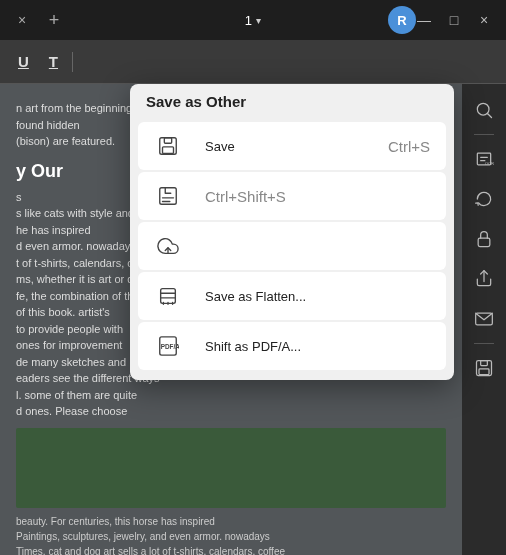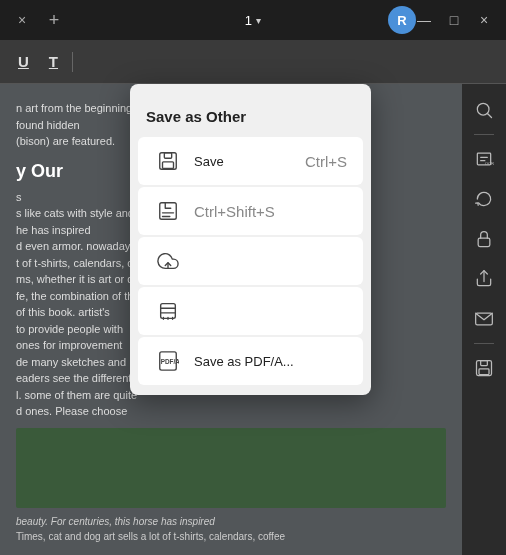--- a/index.html
+++ b/index.html
@@ -154,42 +154,42 @@
       background: #3a5a3a;
       margin-top: 8px;
       border-radius: 2px;
     }
 
     
     .dropdown-panel {
       position: absolute;
       top: 84px;
       left: 130px;
-      width: 241px;
+      width: 324px;
       background: #f0f0f0;
       border-radius: 8px;
       box-shadow: 0 8px 30px rgba(0,0,0,0.4);
       z-index: 100;
-      padding: 24px 0 8px;
+      padding: 9px 0 8px;
     }
     .dropdown-title {
       font-size: 15px;
       font-weight: 600;
       color: #222;
       padding: 0 16px 10px;
     }
     .dropdown-item {
       display: flex;
       align-items: center;
       padding: 10px 16px;
       cursor: pointer;
       background: white;
       margin: 2px 8px;
       border-radius: 6px;
-      gap: 12px;
+      gap: 23px;
     }
     .dropdown-item-icon {
       width: 28px;
       height: 28px;
       display: flex;
       align-items: center;
       justify-content: center;
       color: #444;
       font-size: 16px;
       flex-shrink: 0;
@@ -284,21 +284,22 @@
     <div class="doc-text">ms, whether it is art or domestic</div>
     <div class="doc-text">fe, the combination of the two</div>
     <div class="doc-text">of this book. artist's</div>
     <div class="doc-text">to provide people with</div>
     <div class="doc-text">ones for improvement</div>
     <div class="doc-text">de many sketches and</div>
     <div class="doc-text">eaders see the different ways</div>
     <div class="doc-text">l. some of them are quite</div>
     <div class="doc-text">d ones. Please choose</div>
     <div class="doc-image-placeholder"></div>
-    <div style="margin-top:6px; font-size:10px; color:#ccc;font-style:italic;">beauty. For centuries, this horse has inspired</div>
+    <div style="margin-top:6px; font-size:10px; color:#ccc;">beauty. For centuries, this horse has inspired</div>
+    <div style="font-size:10px; color:#ccc;">Paintings, sculptures, jewelry, and even armor. nowadays</div>
     <div style="font-size:10px; color:#ccc;">Times, cat and dog art sells a lot of t-shirts, calendars, coffee</div>
   </div>
 
   <div class="right-sidebar">
 
     <div class="sidebar-icon-btn">
       <svg class="icon-svg" viewBox="0 0 24 24">
         <circle cx="11" cy="11" r="7"></circle>
         <line x1="16.5" y1="16.5" x2="21" y2="21"></line>
       </svg>
@@ -394,26 +395,27 @@
 
   <div class="dropdown-item">
     <div class="dropdown-item-icon">
       <svg width="22" height="22" fill="none" stroke="#444" stroke-width="1.5" stroke-linecap="round" stroke-linejoin="round" viewBox="0 0 24 24">
         <rect x="4" y="4" width="16" height="16" rx="2"></rect>
         <line x1="4" y1="9" x2="20" y2="9"></line>
         <line x1="4" y1="14" x2="20" y2="14"></line>
         <path d="M7 19v2M12 19v2M17 19v2"></path>
       </svg>
     </div>
+    <span class="dropdown-item-label">Save as Flatten...</span>
     <span class="dropdown-item-shortcut"></span>
   </div>
 
   <div class="dropdown-item">
     <div class="dropdown-item-icon">
       <svg width="22" height="22" fill="none" stroke="#444" stroke-width="1.5" stroke-linecap="round" stroke-linejoin="round" viewBox="0 0 24 24">
         <rect x="3" y="2" width="18" height="20" rx="2"></rect>
         <text x="4" y="15" font-size="7" fill="#444" stroke="none" font-weight="bold">PDF/A</text>
       </svg>
     </div>
-    <span class="dropdown-item-label">Save as PDF/A...</span>
+    <span class="dropdown-item-label">Shift as PDF/A...</span>
     <span class="dropdown-item-shortcut"></span>
   </div>
 </div>
 
 </body></html>

